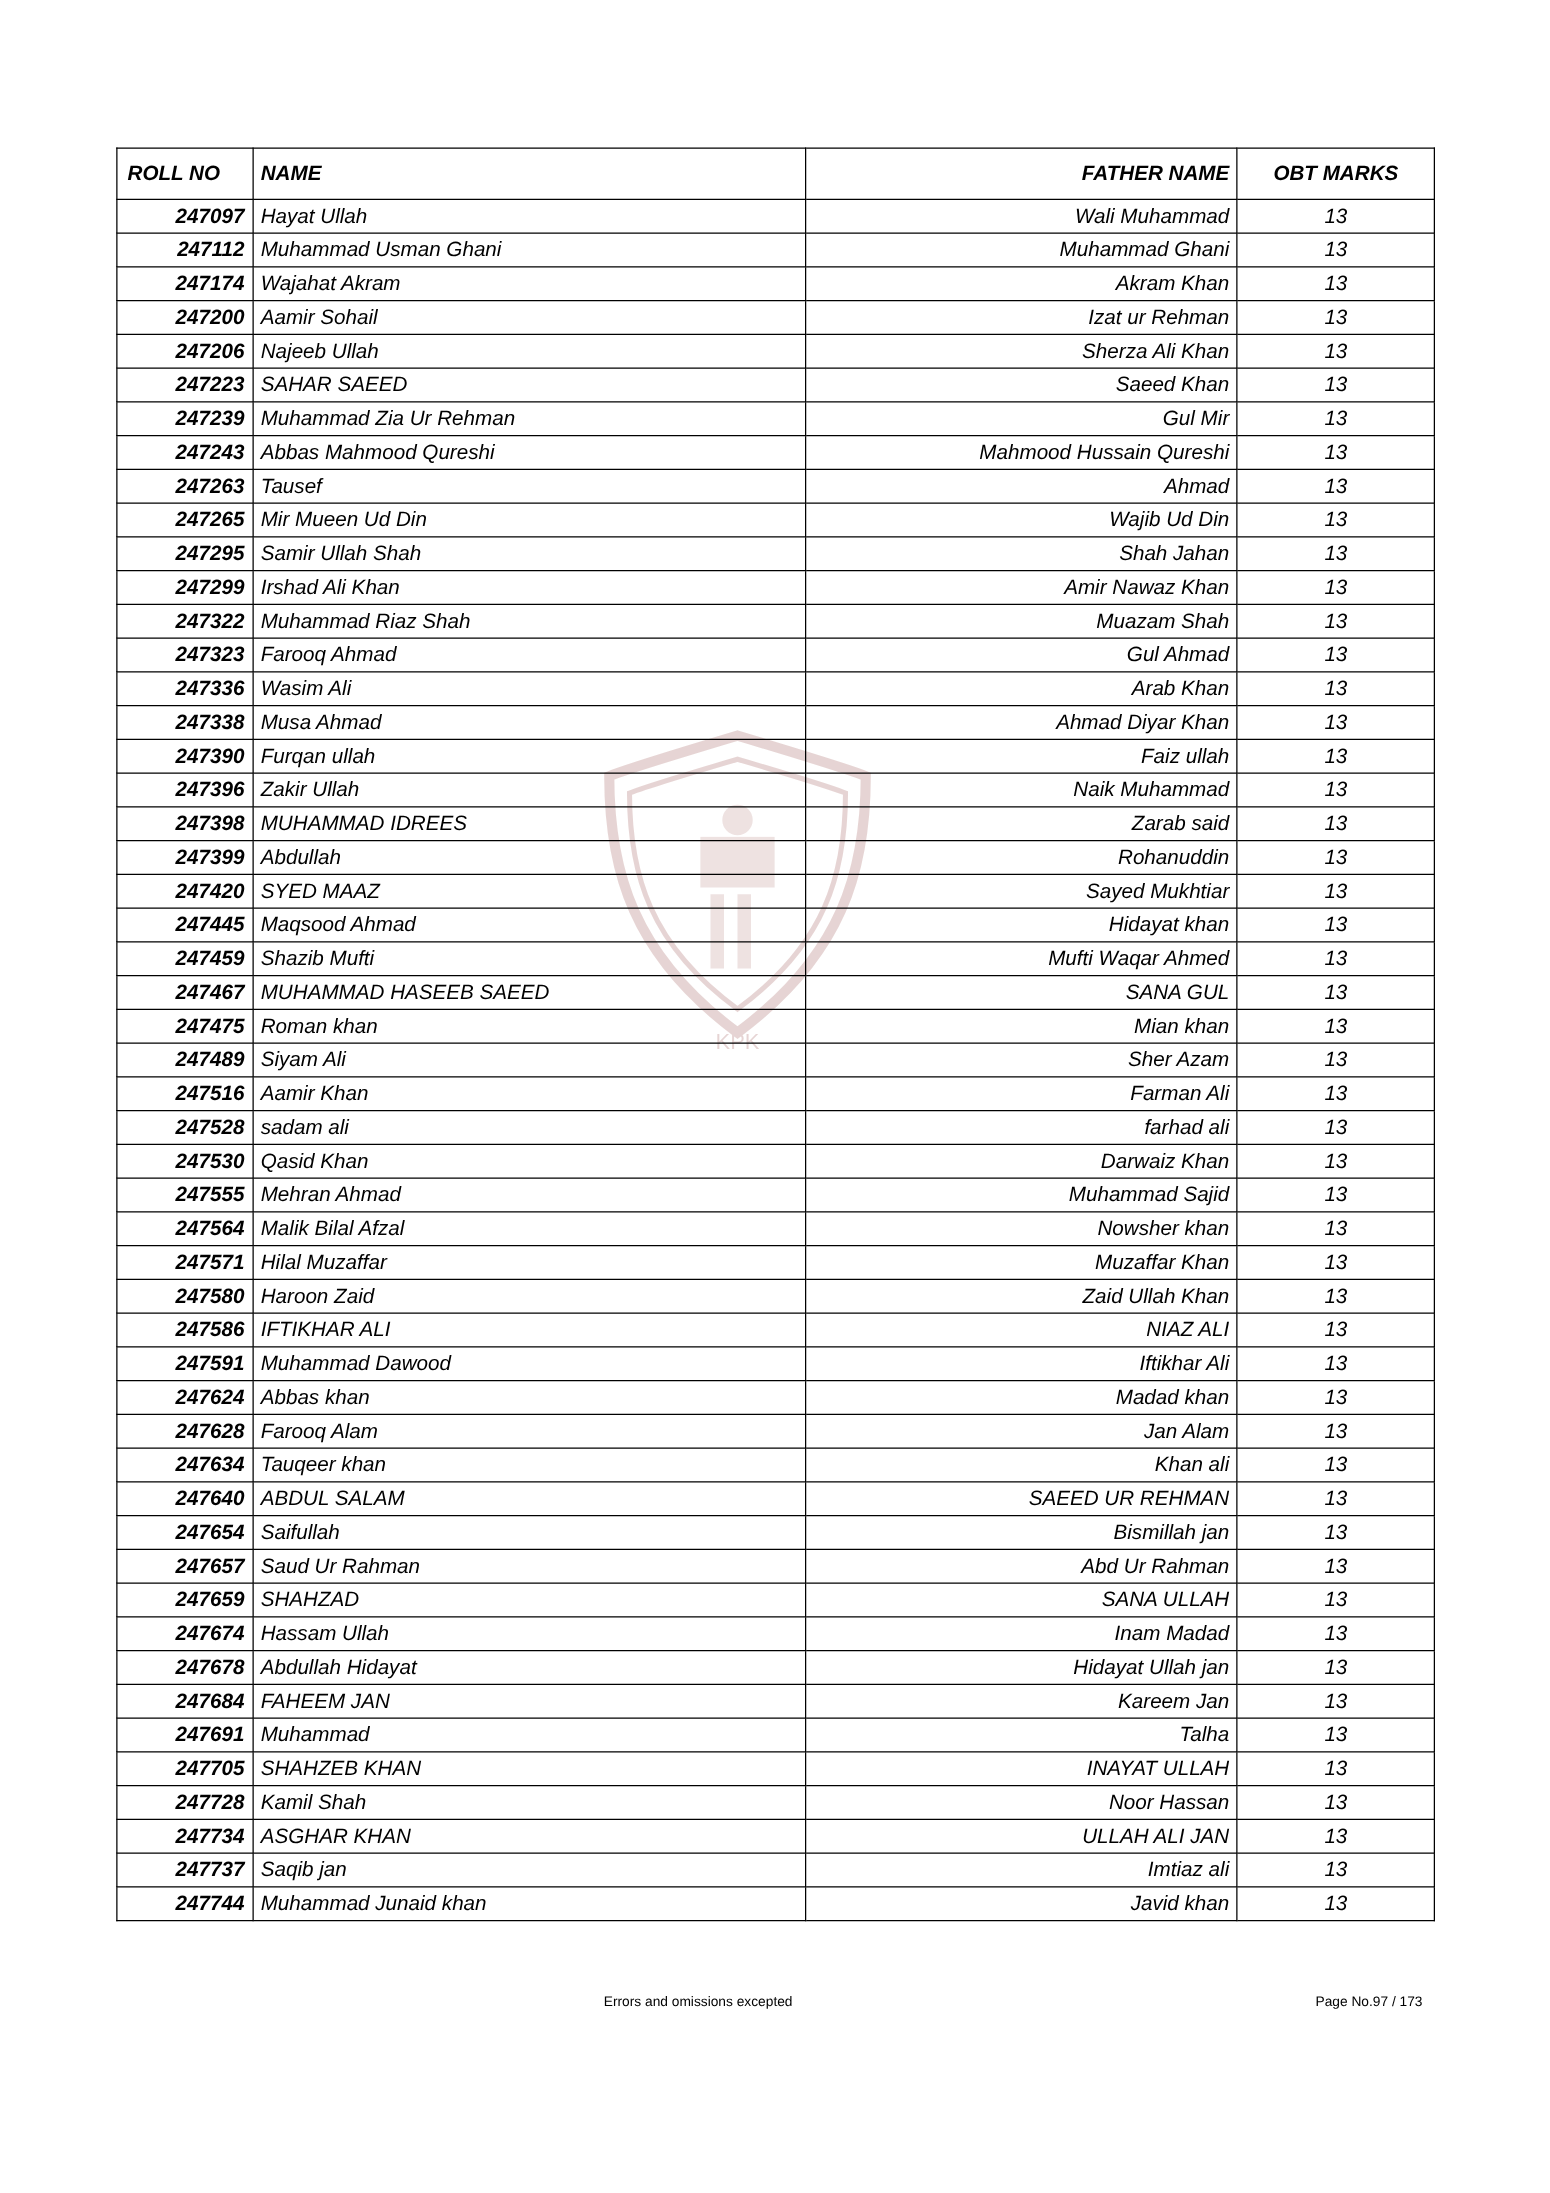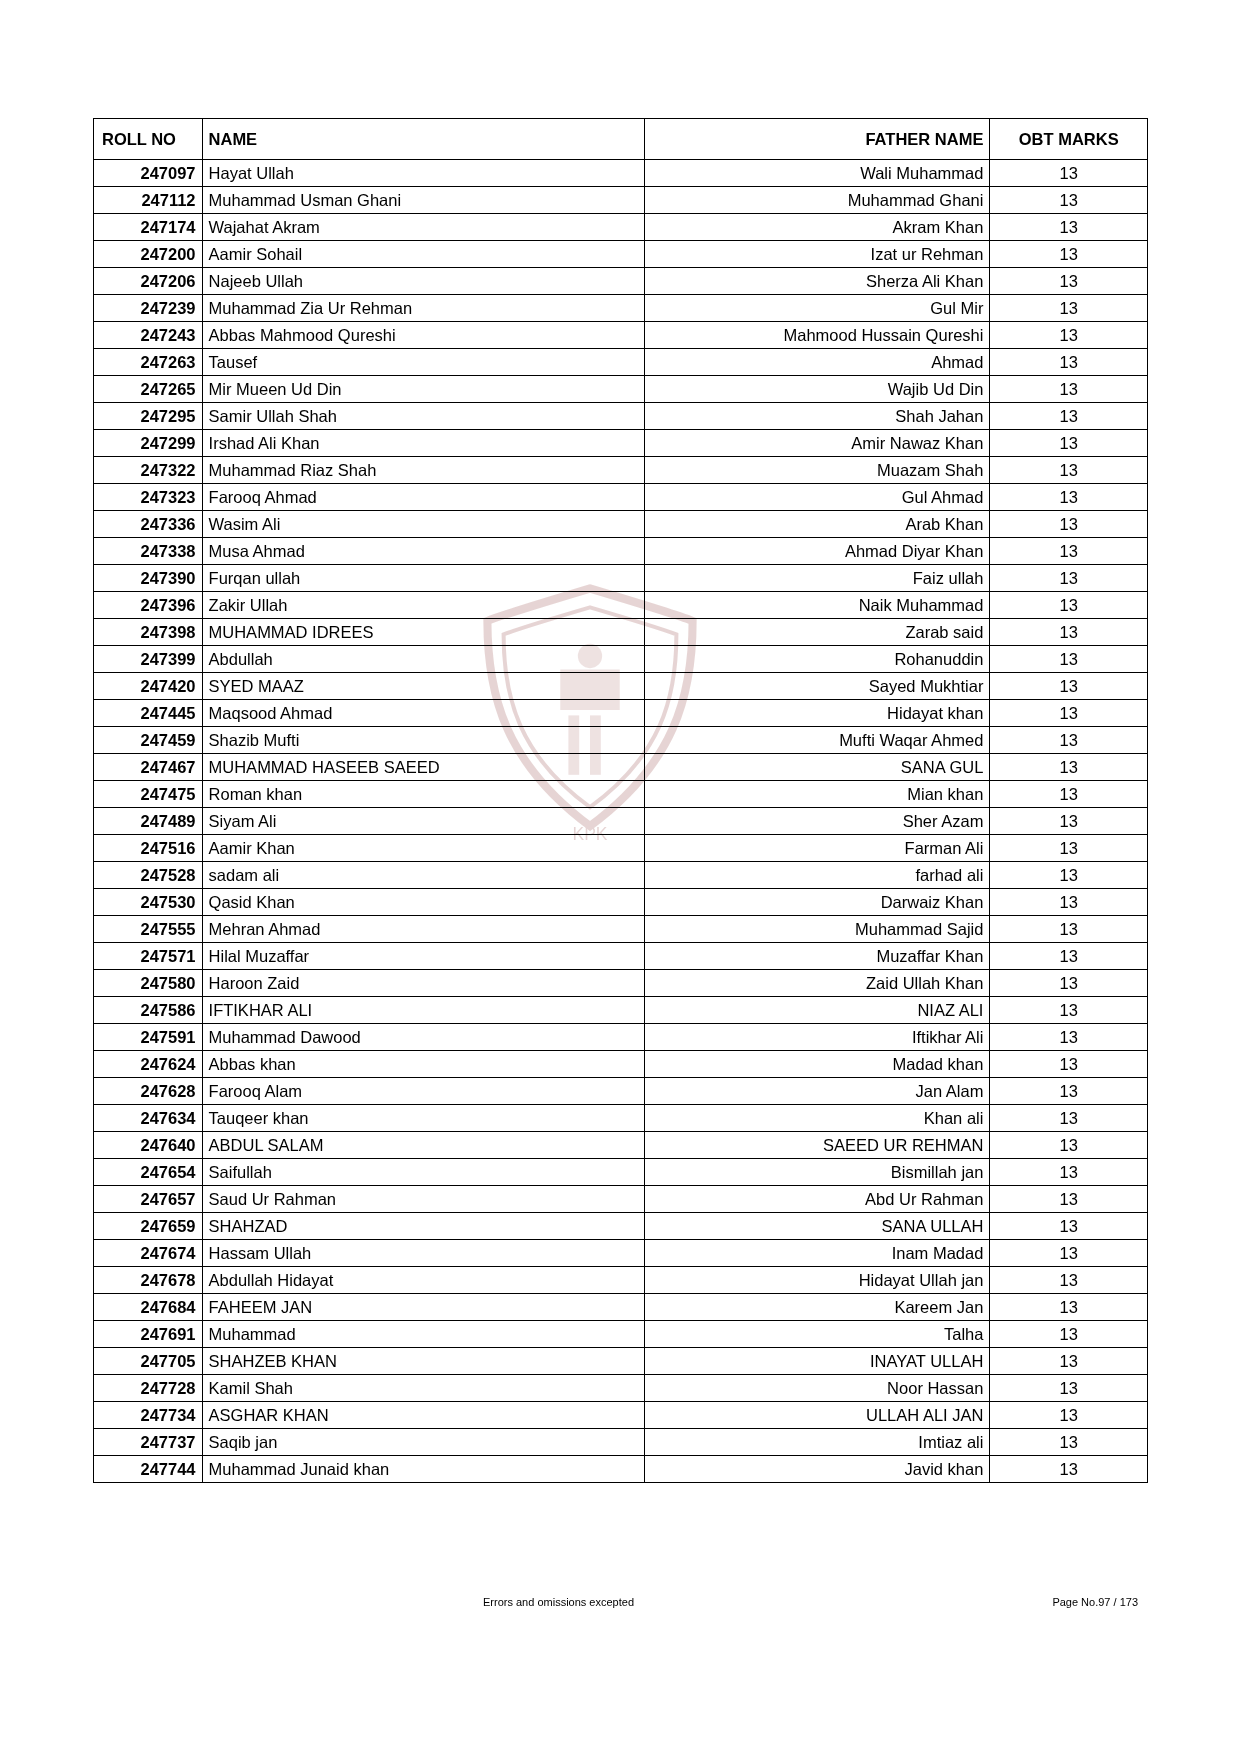--- a/index.html
+++ b/index.html
@@ -36,20 +36,21 @@
     left: 93px;
     top: 118px;
     width: 1055px;
     z-index: 2;
   }
   table.marks {
     border-collapse: collapse;
     width: 100%;
     table-layout: fixed;
     background: transparent;
+    font-style: italic;
   }
   table.marks th, table.marks td {
     border: 1px solid #000000;
     font-size: 16.5px;
     line-height: 1.0;
     padding: 3px 6px;
     height: 20px;
     background: transparent;
   }
   table.marks thead th {
@@ -141,20 +142,26 @@
             <td class="fath">Izat ur Rehman</td>
             <td class="marks">13</td>
           </tr>
           <tr>
             <td class="roll">247206</td>
             <td class="name">Najeeb Ullah</td>
             <td class="fath">Sherza Ali Khan</td>
             <td class="marks">13</td>
           </tr>
           <tr>
+            <td class="roll">247223</td>
+            <td class="name">SAHAR SAEED</td>
+            <td class="fath">Saeed Khan</td>
+            <td class="marks">13</td>
+          </tr>
+          <tr>
             <td class="roll">247239</td>
             <td class="name">Muhammad Zia Ur Rehman</td>
             <td class="fath">Gul Mir</td>
             <td class="marks">13</td>
           </tr>
           <tr>
             <td class="roll">247243</td>
             <td class="name">Abbas Mahmood Qureshi</td>
             <td class="fath">Mahmood Hussain Qureshi</td>
             <td class="marks">13</td>
@@ -282,20 +289,26 @@
           <tr>
             <td class="roll">247530</td>
             <td class="name">Qasid Khan</td>
             <td class="fath">Darwaiz Khan</td>
             <td class="marks">13</td>
           </tr>
           <tr>
             <td class="roll">247555</td>
             <td class="name">Mehran Ahmad</td>
             <td class="fath">Muhammad Sajid</td>
+            <td class="marks">13</td>
+          </tr>
+          <tr>
+            <td class="roll">247564</td>
+            <td class="name">Malik Bilal Afzal</td>
+            <td class="fath">Nowsher khan</td>
             <td class="marks">13</td>
           </tr>
           <tr>
             <td class="roll">247571</td>
             <td class="name">Hilal Muzaffar</td>
             <td class="fath">Muzaffar Khan</td>
             <td class="marks">13</td>
           </tr>
           <tr>
             <td class="roll">247580</td>

